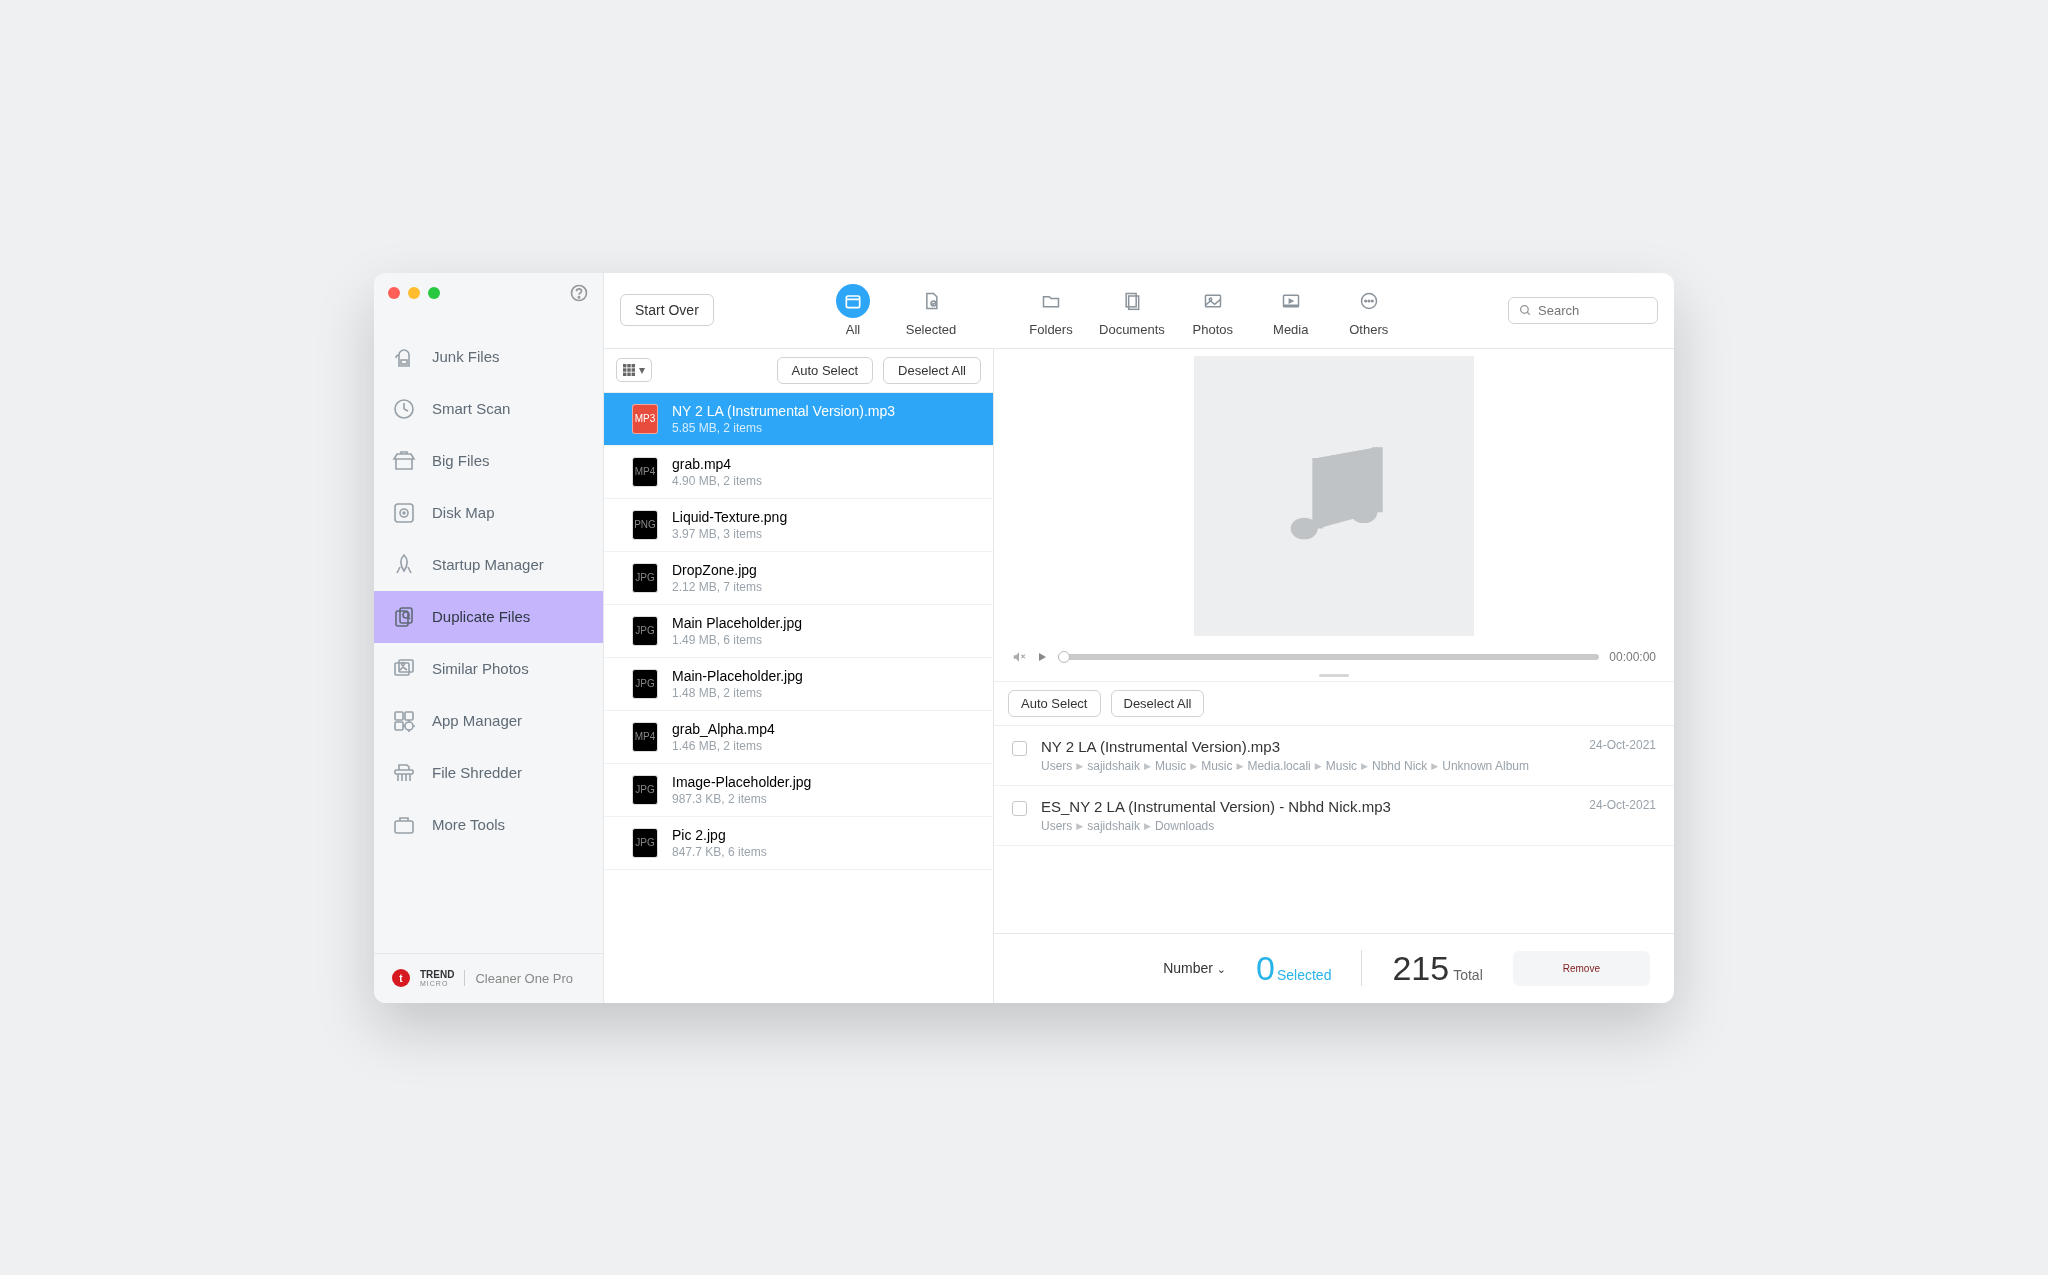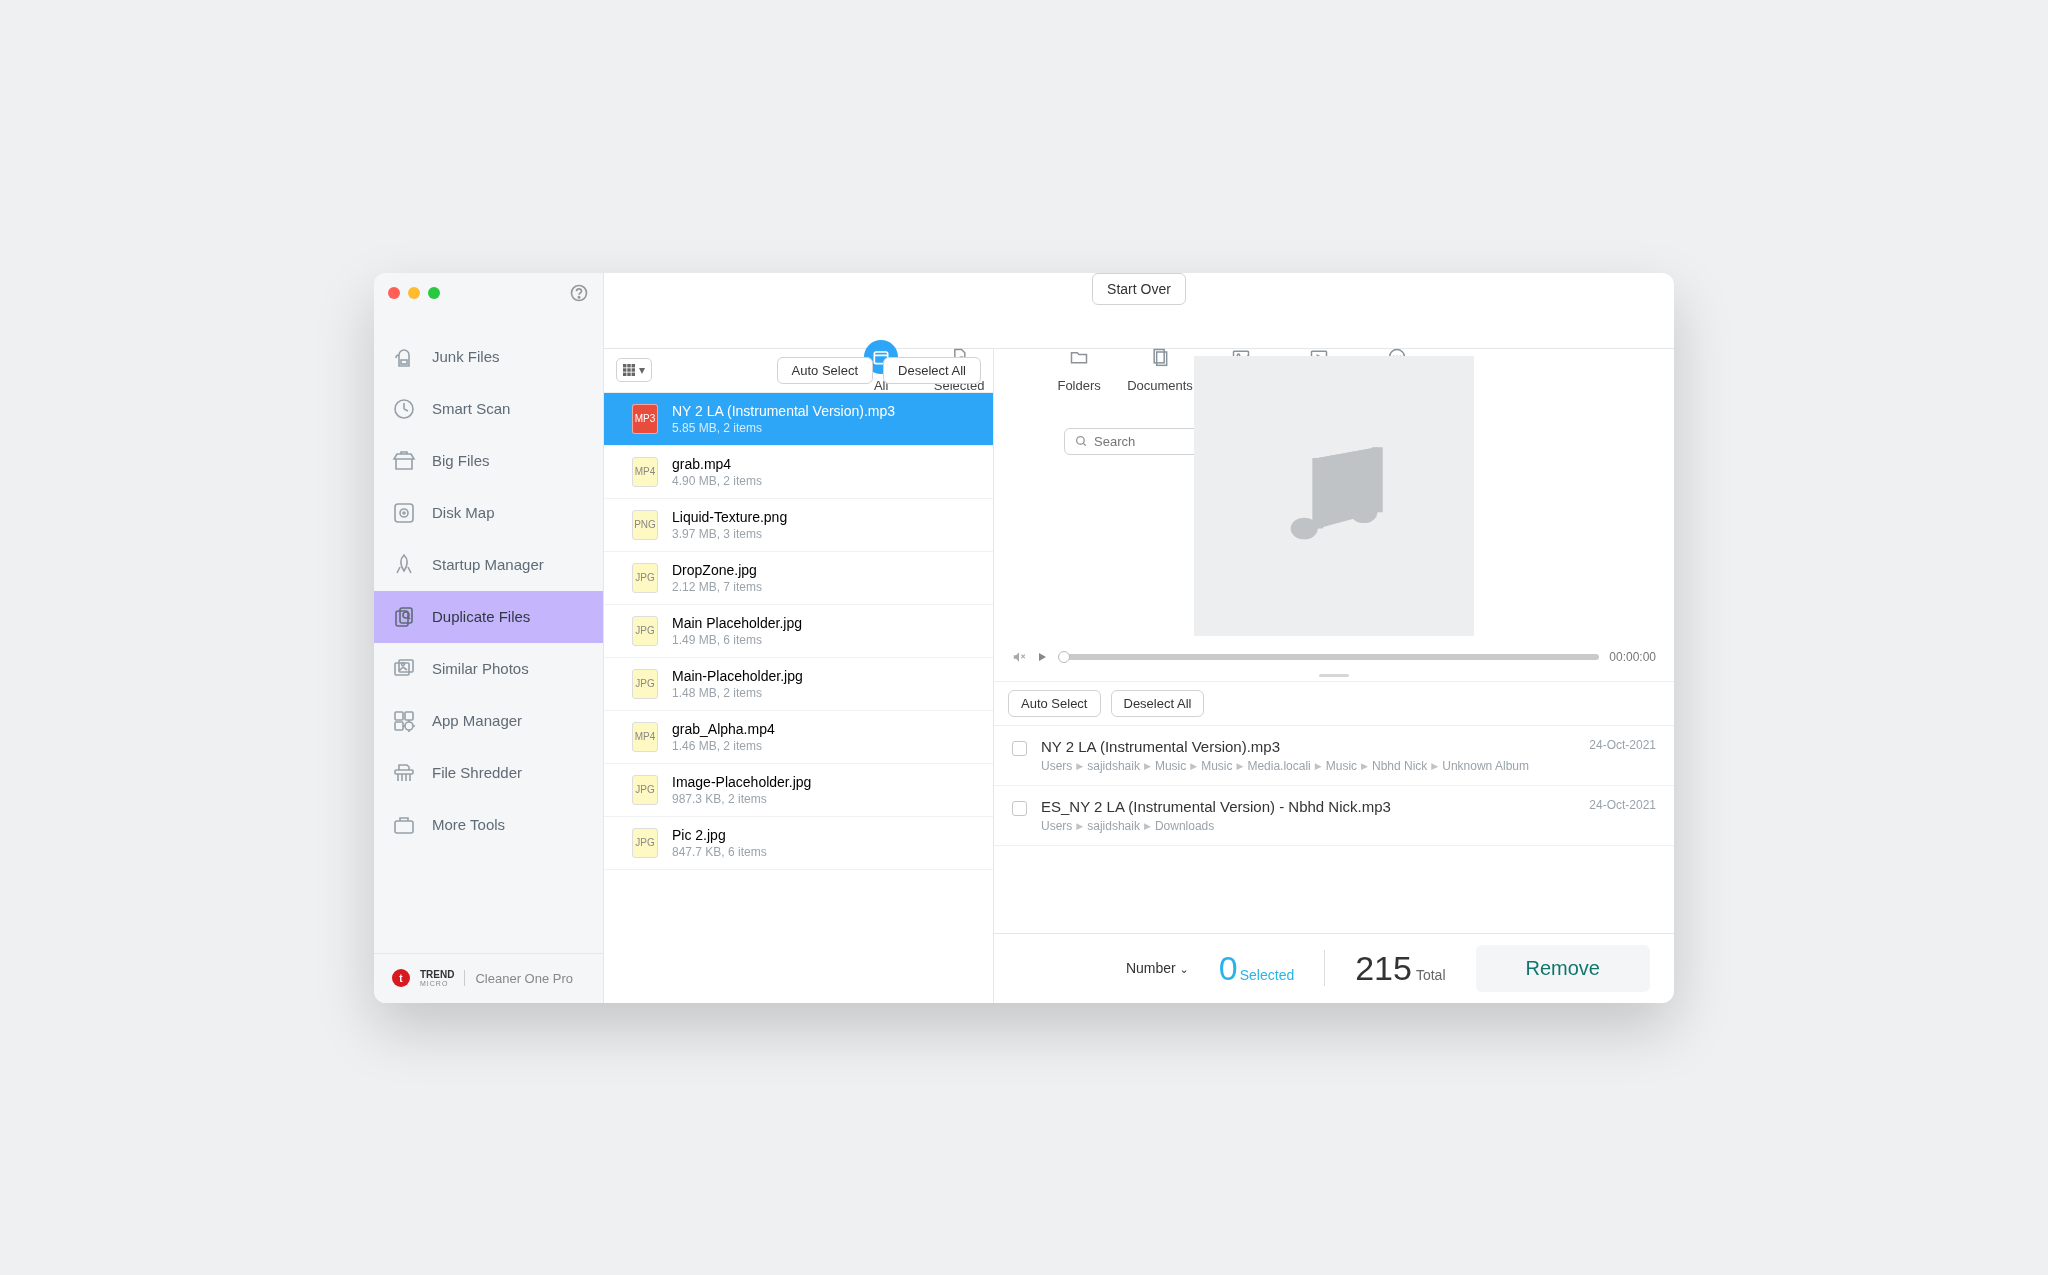--- a/index.html
+++ b/index.html
@@ -16,40 +16,40 @@
   .nav-item { display: flex; align-items: center; gap: 16px; height: 52px; padding: 0 18px; color: #5f6b76; font-size: 15px; cursor: pointer; }
   .nav-item.active { background: #c4b5fd; color: #2f3942; font-weight: 500; }
   .nav-icon { width: 24px; height: 24px; color: #97a0a8; display: flex; align-items: center; justify-content: center; }
   .nav-item.active .nav-icon { color: #5f6b76; }
   .brand { height: 50px; display: flex; align-items: center; padding: 0 18px; gap: 10px; border-top: 1px solid #e5e6e7; font-size: 13px; color: #666; }
   .brand-logo { width: 18px; height: 18px; border-radius: 50%; background: #d71920; position: relative; display:flex;align-items:center;justify-content:center;color:#fff;font-size:10px;font-weight:bold;}
   .brand-sep { width:1px; height:16px; background:#ccc; }
 
   
   .main { flex: 1; display: flex; flex-direction: column; }
-  .toolbar { height: 76px; border-bottom: 1px solid #e5e6e7; display: flex; align-items: center; padding: 0 16px; gap: 35px; flex-direction: column; }
+  .toolbar { height: 76px; border-bottom: 1px solid #e5e6e7; display: flex; align-items: center; padding: 0 16px; gap: 12px; }
   .btn-outline { border: 1px solid #d0d2d5; background: #fff; border-radius: 6px; padding: 7px 14px; font-size: 14px; color: #333; cursor: pointer; }
   .tabs { display: flex; gap: 18px; flex: 1; justify-content: center; }
   .tab { display: flex; flex-direction: column; align-items: center; gap: 4px; cursor: pointer; min-width: 60px; }
   .tab-icon { width: 34px; height: 34px; border-radius: 50%; display: flex; align-items: center; justify-content: center; color: #8a939b; }
   .tab.active .tab-icon { background: #2ea6f7; color: #fff; }
   .tab-label { font-size: 13px; color: #444; }
   .tab-spacer { width: 24px; }
   .search { display: flex; align-items: center; gap: 6px; border: 1px solid #d0d2d5; border-radius: 6px; padding: 5px 10px; width: 150px; color: #999; font-size: 13px; }
   .search input { border: none; outline: none; width: 100%; font-size: 13px; }
 
   .content { flex: 1; display: flex; overflow: hidden; }
   
   .filelist { width: 390px; border-right: 1px solid #e5e6e7; display: flex; flex-direction: column; }
   .list-toolbar { height: 44px; display: flex; align-items: center; gap: 10px; padding: 0 12px; border-bottom: 1px solid #eee; }
   .viewmode { display:flex; align-items:center; gap:4px; color:#666; padding:4px 6px; border:1px solid #d0d2d5; border-radius:5px; font-size:12px;}
   .list-body { flex: 1; overflow-y: auto; }
   .file-row { display: flex; align-items: center; gap: 14px; padding: 10px 18px 10px 28px; border-bottom: 1px solid #f0f1f2; cursor: pointer; }
   .file-row.selected { background: #2ea6f7; color: #fff; }
-  .file-icon { width: 26px; height: 30px; display:flex;align-items:center;justify-content:center;font-size:10px;color:#888;border:1px solid #ddd;border-radius:3px;background:#fef9c3; flex-shrink:0;}
+  .file-icon { width: 26px; height: 30px; display:flex;align-items:center;justify-content:center;font-size:10px;color:#888;border:1px solid #ddd;border-radius:3px;background:#000000; flex-shrink:0;}
   .file-row.selected .file-icon { border-color:rgba(255,255,255,0.5); background:#e74c3c; color:#fff;}
   .file-info { display: flex; flex-direction: column; gap: 2px; overflow:hidden;}
   .file-name { font-size: 14px; white-space: nowrap; overflow: hidden; text-overflow: ellipsis; }
   .file-meta { font-size: 12px; color: #9aa3ab; }
   .file-row.selected .file-meta { color: rgba(255,255,255,0.8); }
 
   
   .detail { flex: 1; display: flex; flex-direction: column; }
   .preview { height: 295px; display: flex; align-items: center; justify-content: center; }
   .preview-box { width: 280px; height: 280px; background: #edeeef; display: flex; align-items: center; justify-content: center; color: #c0c3c6; }
@@ -71,21 +71,21 @@
 
   .footer { height: 70px; border-top: 1px solid #e5e6e7; display: flex; align-items: center; justify-content: flex-end; gap: 30px; padding: 0 24px; }
   .footer-sort { font-size: 14px; color: #333; cursor: pointer; }
   .stat-sel { color: #28b4e8; display: flex; align-items: baseline; gap: 2px; }
   .stat-sel .num { font-size: 34px; font-weight: 300; }
   .stat-sel .lbl { font-size: 14px; }
   .vline { width:1px; height:36px; background:#ddd;}
   .stat-total { color: #333; display: flex; align-items: baseline; gap: 4px; }
   .stat-total .num { font-size: 34px; font-weight: 300; }
   .stat-total .lbl { font-size: 14px; color: #666; }
-  .btn-remove { background: #f4f5f6; color: #0f766e; border: none; border-radius: 6px; padding: 12px 50px; font-size: 20px; cursor: default; }
+  .btn-remove { background: #f4f5f6; color: #7f1d1d; border: none; border-radius: 6px; padding: 12px 50px; font-size: 10px; cursor: default; }
 
   svg { display: block; }
 </style>
 </head>
 <body>
 
 <div class="window">
 
   <div class="sidebar">
     <div class="titlebar">

